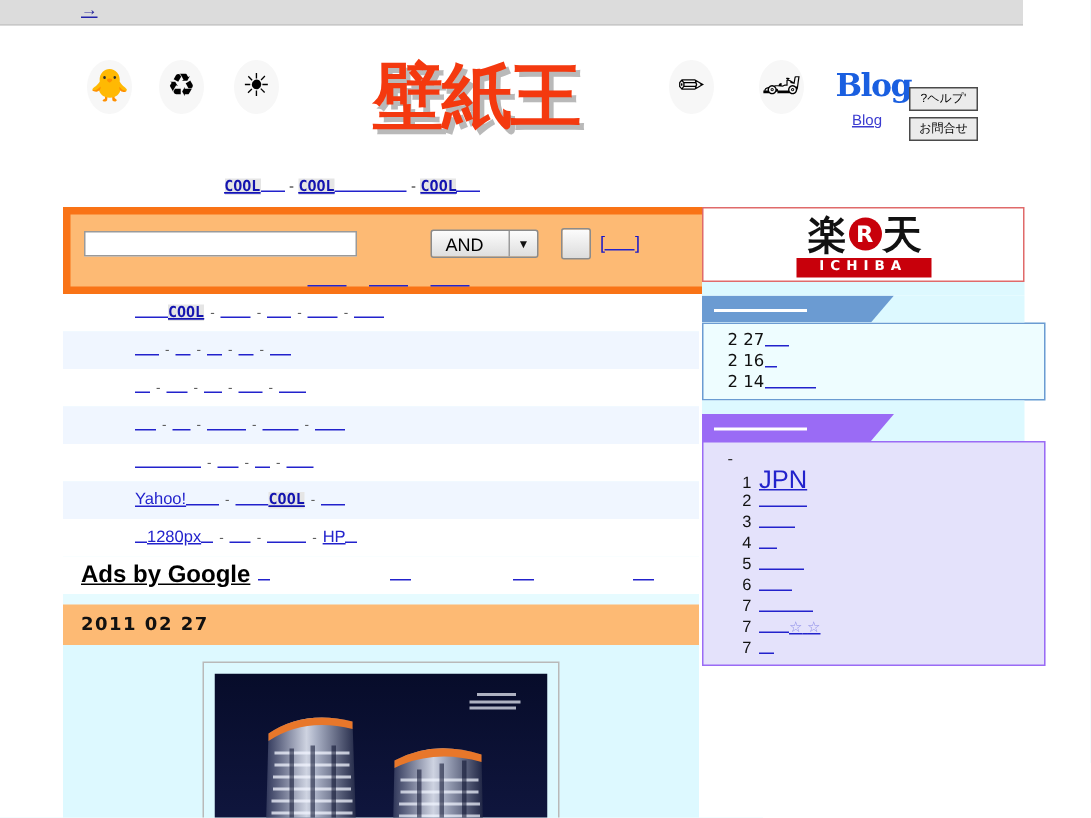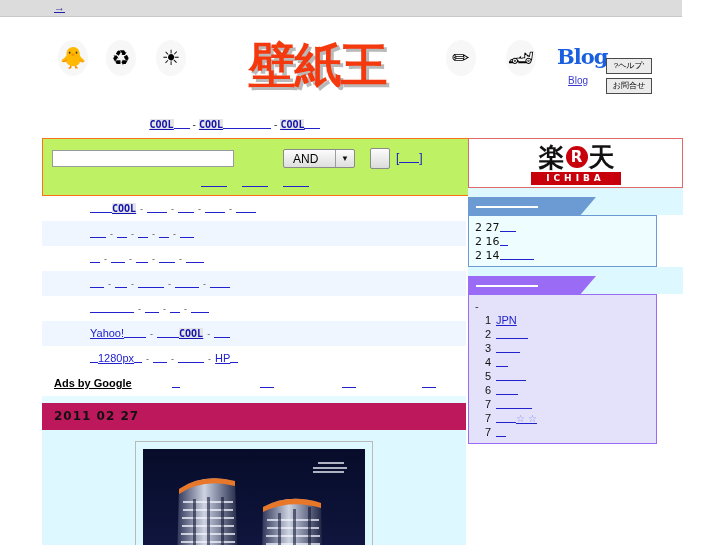--- a/index.html
+++ b/index.html
@@ -40,46 +40,46 @@
 
   
   .coolnav{position:absolute;left:0;top:118px;width:470px;text-align:center;font-size:11px;white-space:nowrap;}
   .hl{background:#e5e5e5;color:#1414b0;font-weight:bold;font-size:10px;text-decoration:underline;font-family:"DejaVu Sans Mono",monospace;}
   .blank{display:inline-block;border-bottom:1px solid #2222cc;height:9px;vertical-align:-1px;}
   .sep{color:#333;margin:0 3px;font-size:10px;}
 
   
   .left{position:absolute;left:42px;top:138px;width:424px;background:#e6fbff;}
 
-  .searchbox{box-sizing:border-box;width:508px;height:58px;background:#bef264;border:1px solid #f97316;position:relative;}
+  .searchbox{box-sizing:border-box;width:508px;height:58px;background:#fdba74;border:5px solid #f97316;position:relative;}
   .searchbox input[type=text]{position:absolute;left:9px;top:11px;width:182px;height:17px;
         box-sizing:border-box;border:1px solid #9a9a9a;background:#fff;font-size:11px;padding:0 3px;}
   .selwrap{position:absolute;left:240px;top:10px;width:72px;height:19px;box-sizing:border-box;
         border:1px solid #8b8b8b;background:linear-gradient(#fcfcfc,#dedede);border-radius:2px;}
   .selwrap .lbl{position:absolute;left:9px;top:2px;font-size:12px;color:#000;}
   .selwrap .arw{position:absolute;right:0;top:0;width:18px;height:17px;border-left:1px solid #9c9c9c;
         text-align:center;font-size:8px;line-height:17px;color:#111;}
   .gobtn{position:absolute;left:327px;top:9px;width:20px;height:21px;box-sizing:border-box;
         border:1px solid #8b8b8b;background:linear-gradient(#fcfcfc,#dcdcdc);border-radius:2px;}
   .brk{position:absolute;left:353px;top:12px;font-size:12px;color:#1414c8;}
   .subrow{position:absolute;left:0;top:36px;width:424px;text-align:center;}
   .subrow .blank{margin:0 6px;}
 
   .rows{width:424px;}
   .row{height:25px;line-height:25px;padding-left:48px;font-size:11px;white-space:nowrap;background:#ffffff;}
   .row.alt{background:#f0f6ff;}
   .dot{color:#555;font-size:9px;margin:0 4px;}
   .lnk{color:#2222cc;text-decoration:underline;}
 
   .adsrow{height:25px;line-height:25px;background:#ffffff;position:relative;font-size:11px;}
-  .adsrow .ads{position:absolute;left:12px;top:0;font-weight:bold;color:#000;text-decoration:underline;font-size:11px;}
+  .adsrow .ads{position:absolute;left:12px;top:0;font-weight:bold;color:#000;text-decoration:underline;font-size:16px;}
   .adsrow .aslot{position:absolute;top:0;}
 
   .gap{height:7px;background:#e6fbff;}
-  .datebar{height:27px;line-height:27px;background:#be185d;font-weight:bold;font-size:12px;padding-left:12px;
+  .datebar{height:27px;line-height:27px;background:#fdba74;font-weight:bold;font-size:12px;padding-left:12px;
            letter-spacing:1px;color:#111;font-family:"DejaVu Sans",sans-serif;}
   .photowrap{background:#ddf9ff;padding:11px 0 0 0;text-align:center;}
   .photoframe{display:inline-block;width:222px;padding:7px;background:#ddf9ff;border:1px solid #b9b9b9;}
   .photo{width:222px;height:150px;display:block;}
 
   
   .right{position:absolute;left:468px;top:138px;width:215px;}
   .rakuten{box-sizing:border-box;width:215px;height:50px;border:1px solid #e06a6a;background:#fff;
            position:relative;overflow:hidden;}
   .rk-top{position:absolute;left:0;top:4px;width:215px;text-align:center;
@@ -91,27 +91,27 @@
           font-family:"DejaVu Sans",sans-serif;}
 
   .secspacer{height:9px;background:#ddf9ff;}
   .sechead{position:relative;height:18px;background:#ddf9ff;}
   .sechead .tab{position:absolute;left:0;top:0;height:18px;width:128px;
         clip-path:polygon(0 0, 100% 0, 88% 100%, 0 100%);}
   .sechead .tab.blue{background:#6b9bd2;}
   .sechead .tab.purple{background:#9a6bf5;}
   .sechead .tablbl{position:absolute;left:8px;top:9px;width:62px;height:2px;background:#fff;}
 
-  .secbody{box-sizing:border-box;width:189px;background:#eefdff;font-size:11px;padding:4px 0 4px 6px;}
+  .secbody{box-sizing:border-box;width:229px;background:#eefdff;font-size:11px;padding:4px 0 4px 16px;}
   .secbody.blue{border:1px solid #6b9bd2;}
   .secbody.purple{border:1px solid #9a6bf5;background:#e4e2fb;}
   .nline{height:14px;line-height:14px;white-space:nowrap;color:#111;font-size:11px;}
   .nline .d{display:inline-block;min-width:22px;font-family:"DejaVu Sans",sans-serif;}
   .nline .num{display:inline-block;width:16px;text-align:right;margin-right:5px;}
-  .nline .jpn{color:#2222cc;font-size:11px;}
+  .nline .jpn{color:#2222cc;font-size:17px;}
   .star{color:#8a8ae8;font-size:10px;}
   .dash{color:#333;}
   .prline{height:15px;line-height:15px;font-size:11px;}
   .prline .pr{font-family:"DejaVu Sans",sans-serif;}
   .prline .val{color:#1a1a8c;text-decoration:underline;}
 </style>
 </head>
 <body>
 
 <div class="page">

